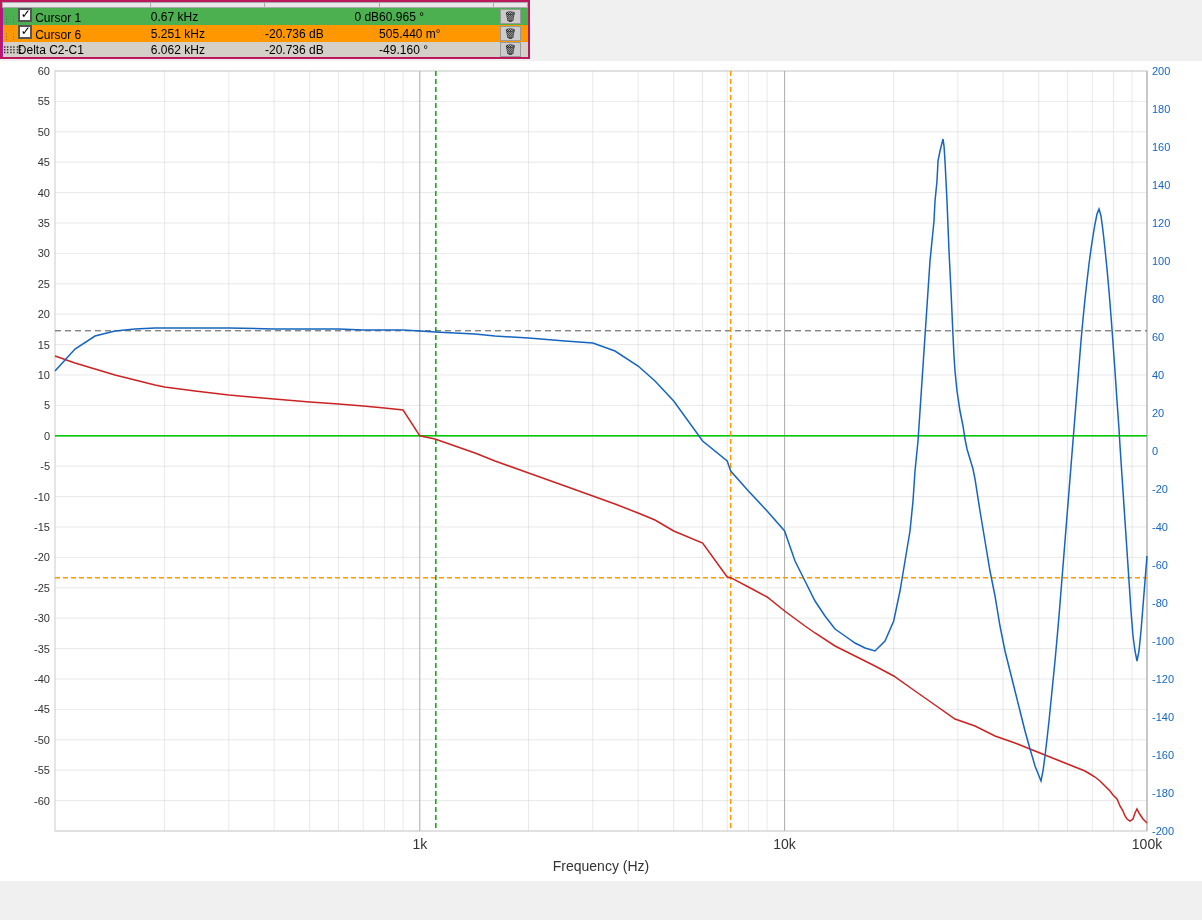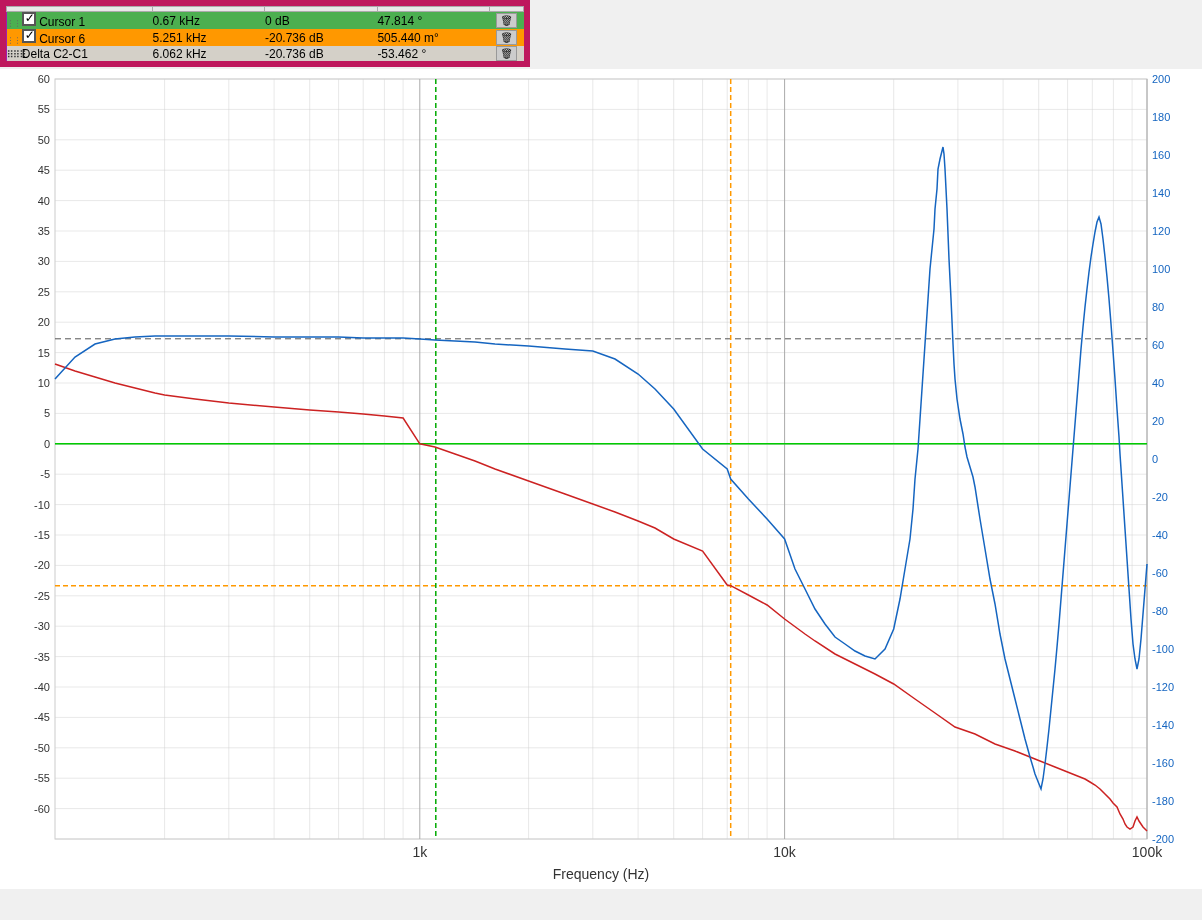--- a/index.html
+++ b/index.html
@@ -8,21 +8,21 @@
       font-family: Arial, sans-serif;
       font-size: 12px;
       width: 1202px;
       height: 920px;
       overflow: hidden;
     }
 
     
     #cursor-table {
       background: #a21caf;
-      border: 6px solid #be185d;
+      border: 2px solid #be185d;
       width: 530px;
     }
     #cursor-table table {
       width: 100%;
       border-collapse: collapse;
     }
     #cursor-table th {
       background: #e8e8e8;
       border: 1px solid #aaa;
       padding: 2px 8px;
@@ -124,22 +124,22 @@
     <tbody id="cursor-rows">
     <tr>
       <td style="background:#4caf50;">
         <div class="label-cell">
           <span class="dots-icon" style="font-size:8px;color:#666;">⋮⋮</span>
           <span class="checkbox-indicator checked"></span>
           <span>Cursor 1</span>
         </div>
       </td>
       <td class="val" style="background:#4caf50;">0.67 kHz</td>
-      <td class="val" style="background:#4caf50;">0 dB</td>
-      <td class="val" style="background:#4caf50;">47.814 °</td>
+      <td class="val" style="background:#4caf50;text-align:right;">0 dB</td>
+      <td class="val" style="background:#4caf50;">60.965 °</td>
       <td style="background:#4caf50;text-align:center;">
         <button class="delete-btn">🗑</button>
       </td>
     </tr>
         <tr>
       <td style="background:#ff9800;">
         <div class="label-cell">
           <span class="dots-icon" style="font-size:8px;color:#666;">⋮⋮</span>
           <span class="checkbox-indicator checked"></span>
           <span>Cursor 6</span>
@@ -154,21 +154,21 @@
     </tr>
         <tr>
       <td style="background:#d4d0c8;">
         <div class="label-cell">
           <span class="dots-icon">⠿⠿⠿</span>
           <span>Delta C2-C1</span>
         </div>
       </td>
       <td class="val" style="background:#d4d0c8;">6.062 kHz</td>
       <td class="val" style="background:#d4d0c8;">-20.736 dB</td>
-      <td class="val" style="background:#d4d0c8;">-53.462 °</td>
+      <td class="val" style="background:#d4d0c8;">-49.160 °</td>
       <td style="background:#d4d0c8;text-align:center;">
         <button class="delete-btn">🗑</button>
       </td>
     </tr>
       </tbody>
   </table>
 </div>
 
 <div id="chart-container">
   <div class="y-left-label"></div>

